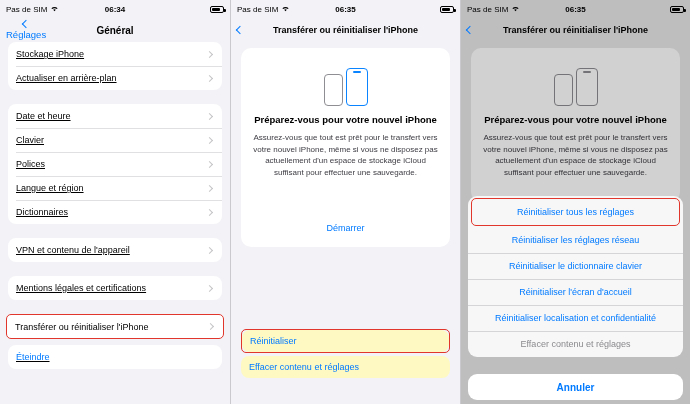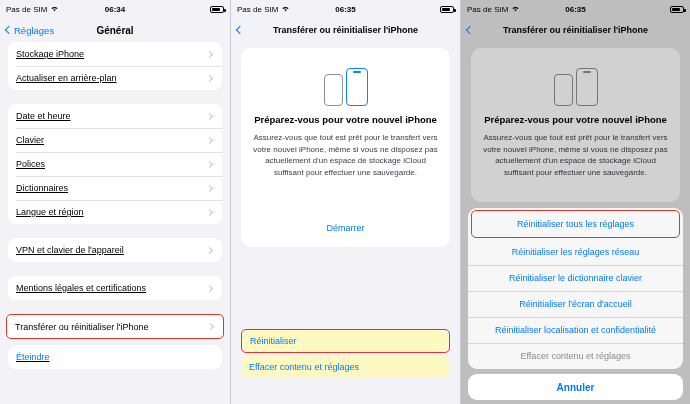--- a/index.html
+++ b/index.html
@@ -82,20 +82,21 @@
     padding: 0 6px;
   }
   .nav-back {
     display: flex;
     align-items: center;
     gap: 2px;
     color: #007aff;
     font-size: 9.5px;
     cursor: pointer;
     z-index: 2;
+    flex-direction: column;
   }
   .chev-left {
     width: 6px; height: 6px;
     border-left: 1.6px solid #007aff;
     border-bottom: 1.6px solid #007aff;
     transform: rotate(45deg);
     display: inline-block;
   }
   .nav-title {
     position: absolute;
@@ -245,21 +246,21 @@
   .sheet {
     position: absolute;
     left: 7px; right: 7px;
     bottom: 4px;
     z-index: 3;
   }
   .sheet-group {
     background: rgba(249,249,249,0.96);
     border-radius: 9px;
     overflow: hidden;
-    margin-bottom: 5px;
+    margin-bottom: 17px;
   }
   .sheet-item {
     height: 26px;
     display: flex;
     align-items: center;
     justify-content: center;
     font-size: 9px;
     color: #007aff;
     cursor: pointer;
     position: relative;
@@ -344,32 +345,32 @@
       </div>
       <div class="row">
         <span class="label">Clavier</span>
         <span class="chev-right"></span>
       </div>
       <div class="row">
         <span class="label">Polices</span>
         <span class="chev-right"></span>
       </div>
       <div class="row">
+        <span class="label">Langue et région</span>
+        <span class="chev-right"></span>
+      </div>
+      <div class="row">
         <span class="label">Dictionnaires</span>
         <span class="chev-right"></span>
       </div>
-      <div class="row">
-        <span class="label">Langue et région</span>
-        <span class="chev-right"></span>
-      </div>
     </div>
 
     <div class="group">
       <div class="row">
-        <span class="label">VPN et clavier de l'appareil</span>
+        <span class="label">VPN et contenu de l'appareil</span>
         <span class="chev-right"></span>
       </div>
     </div>
 
     <div class="group">
       <div class="row">
         <span class="label">Mentions légales et certifications</span>
         <span class="chev-right"></span>
       </div>
     </div>

